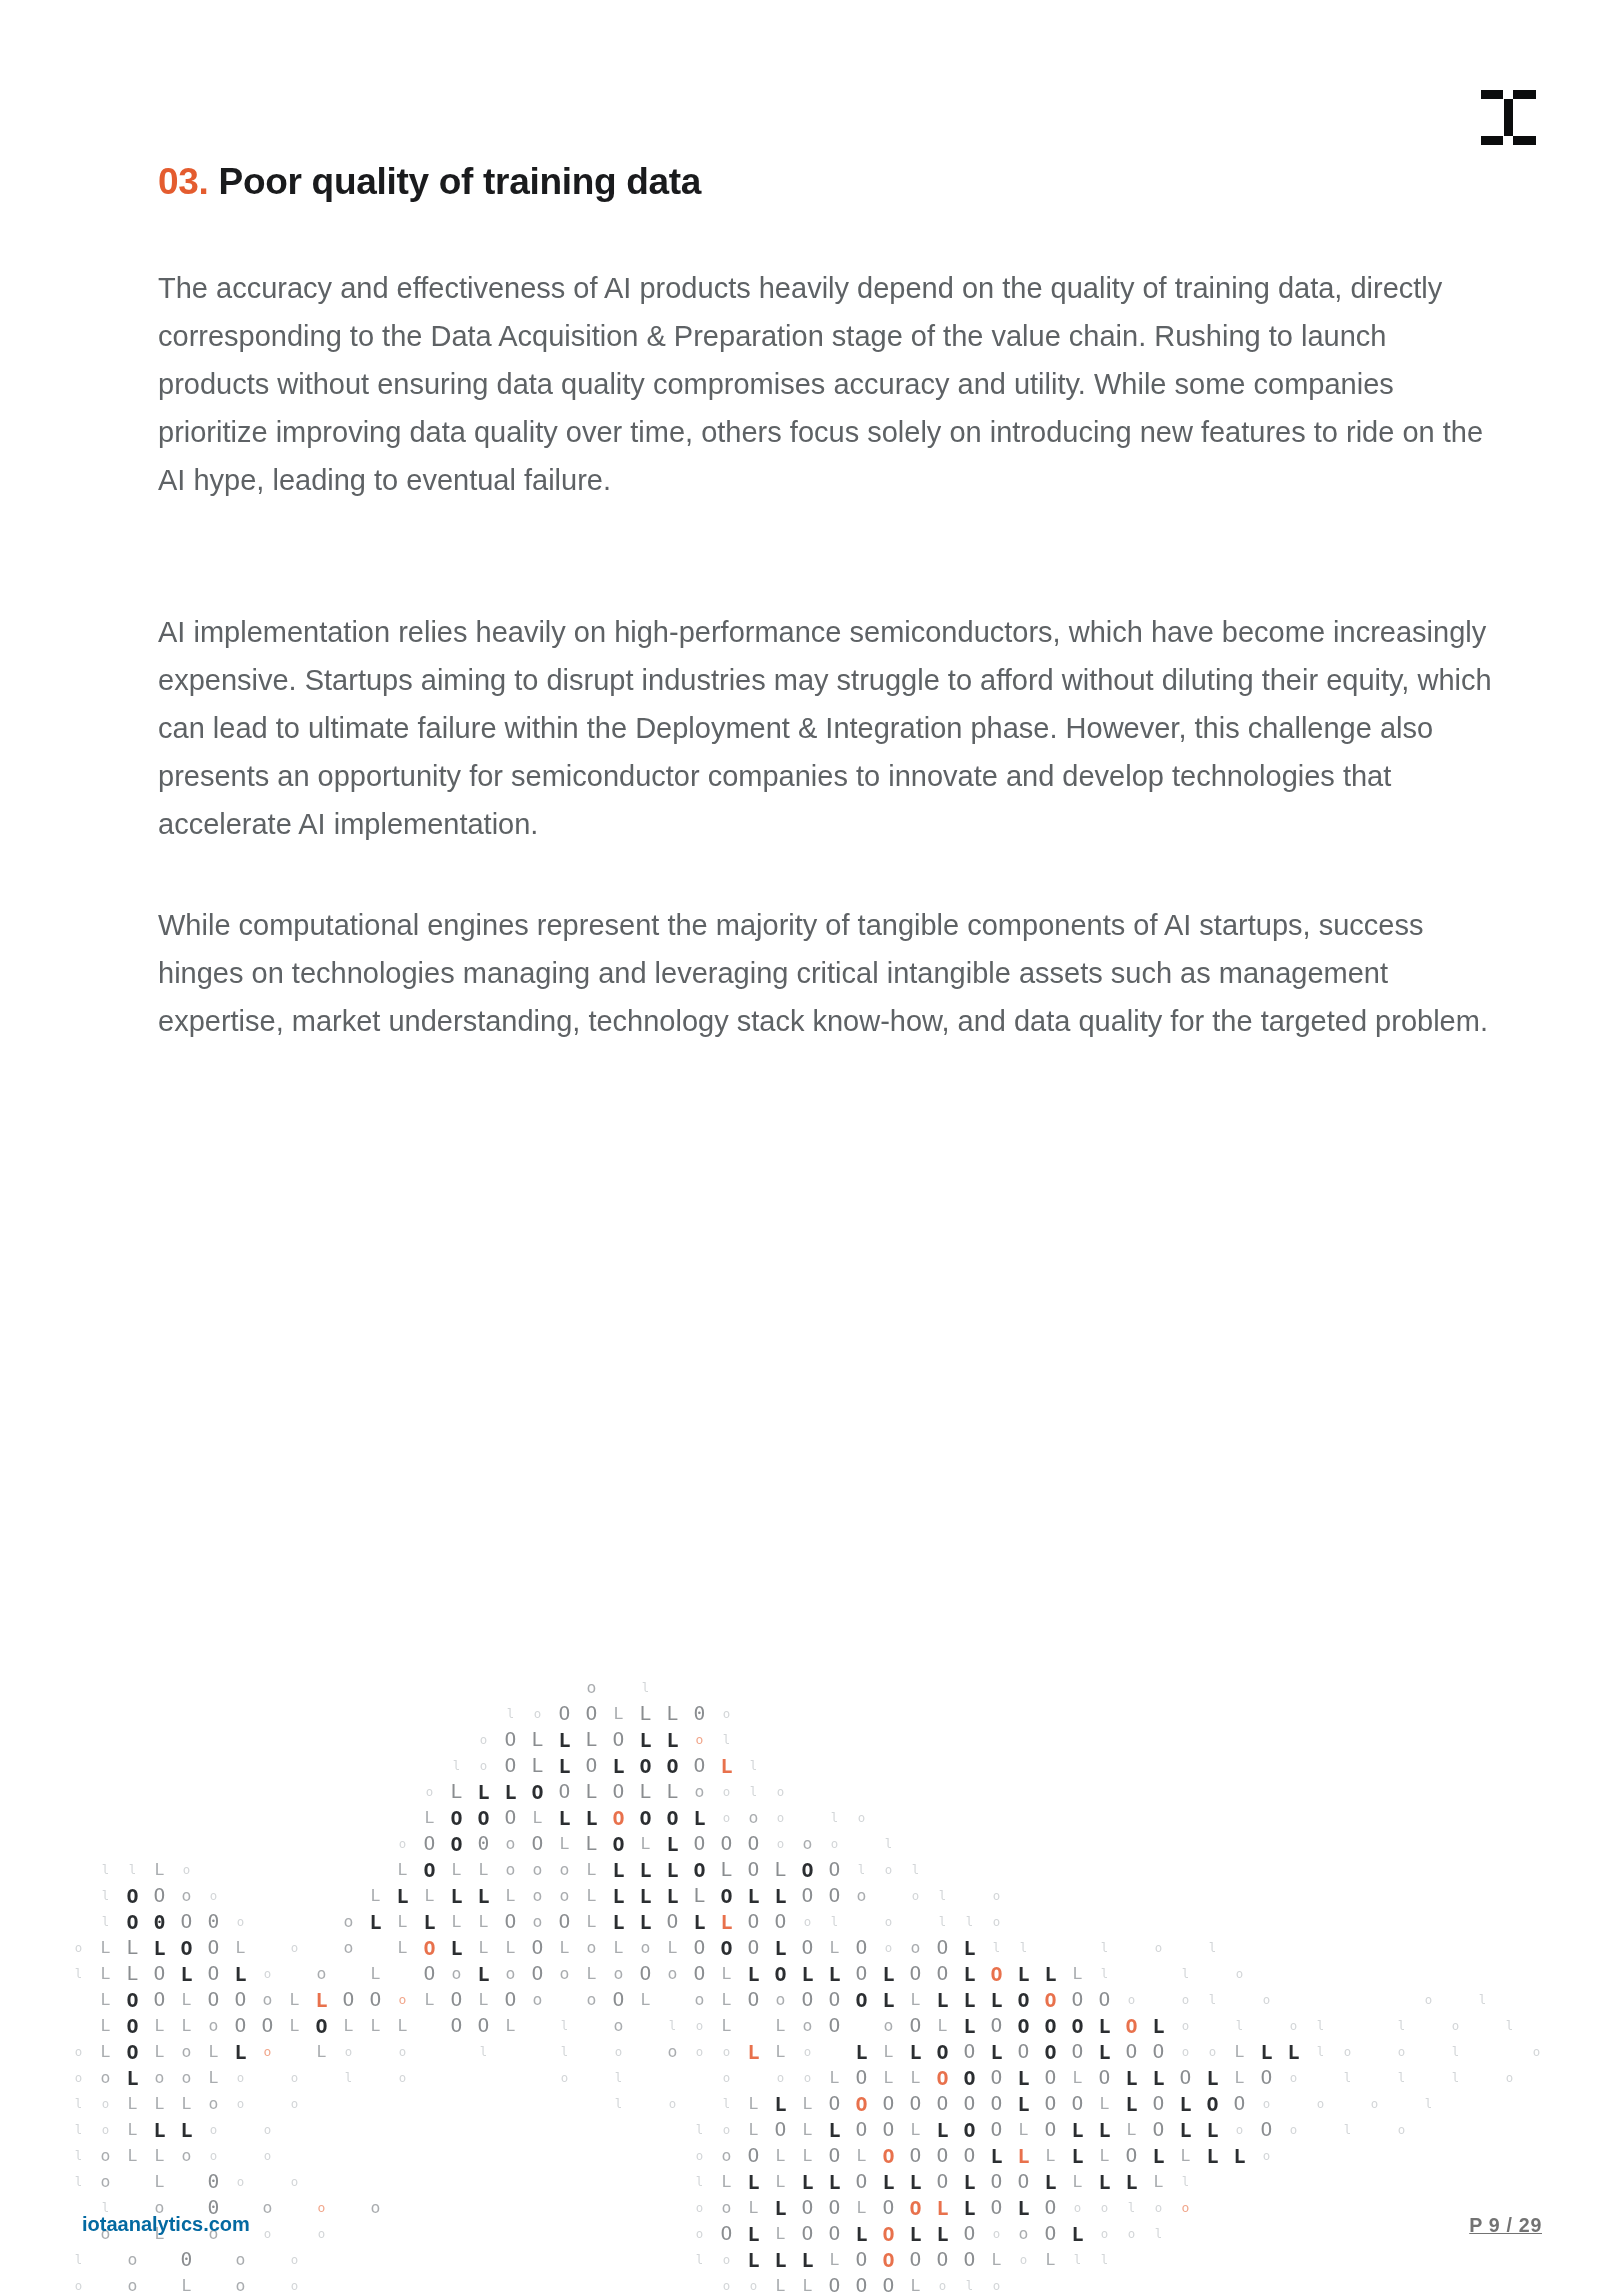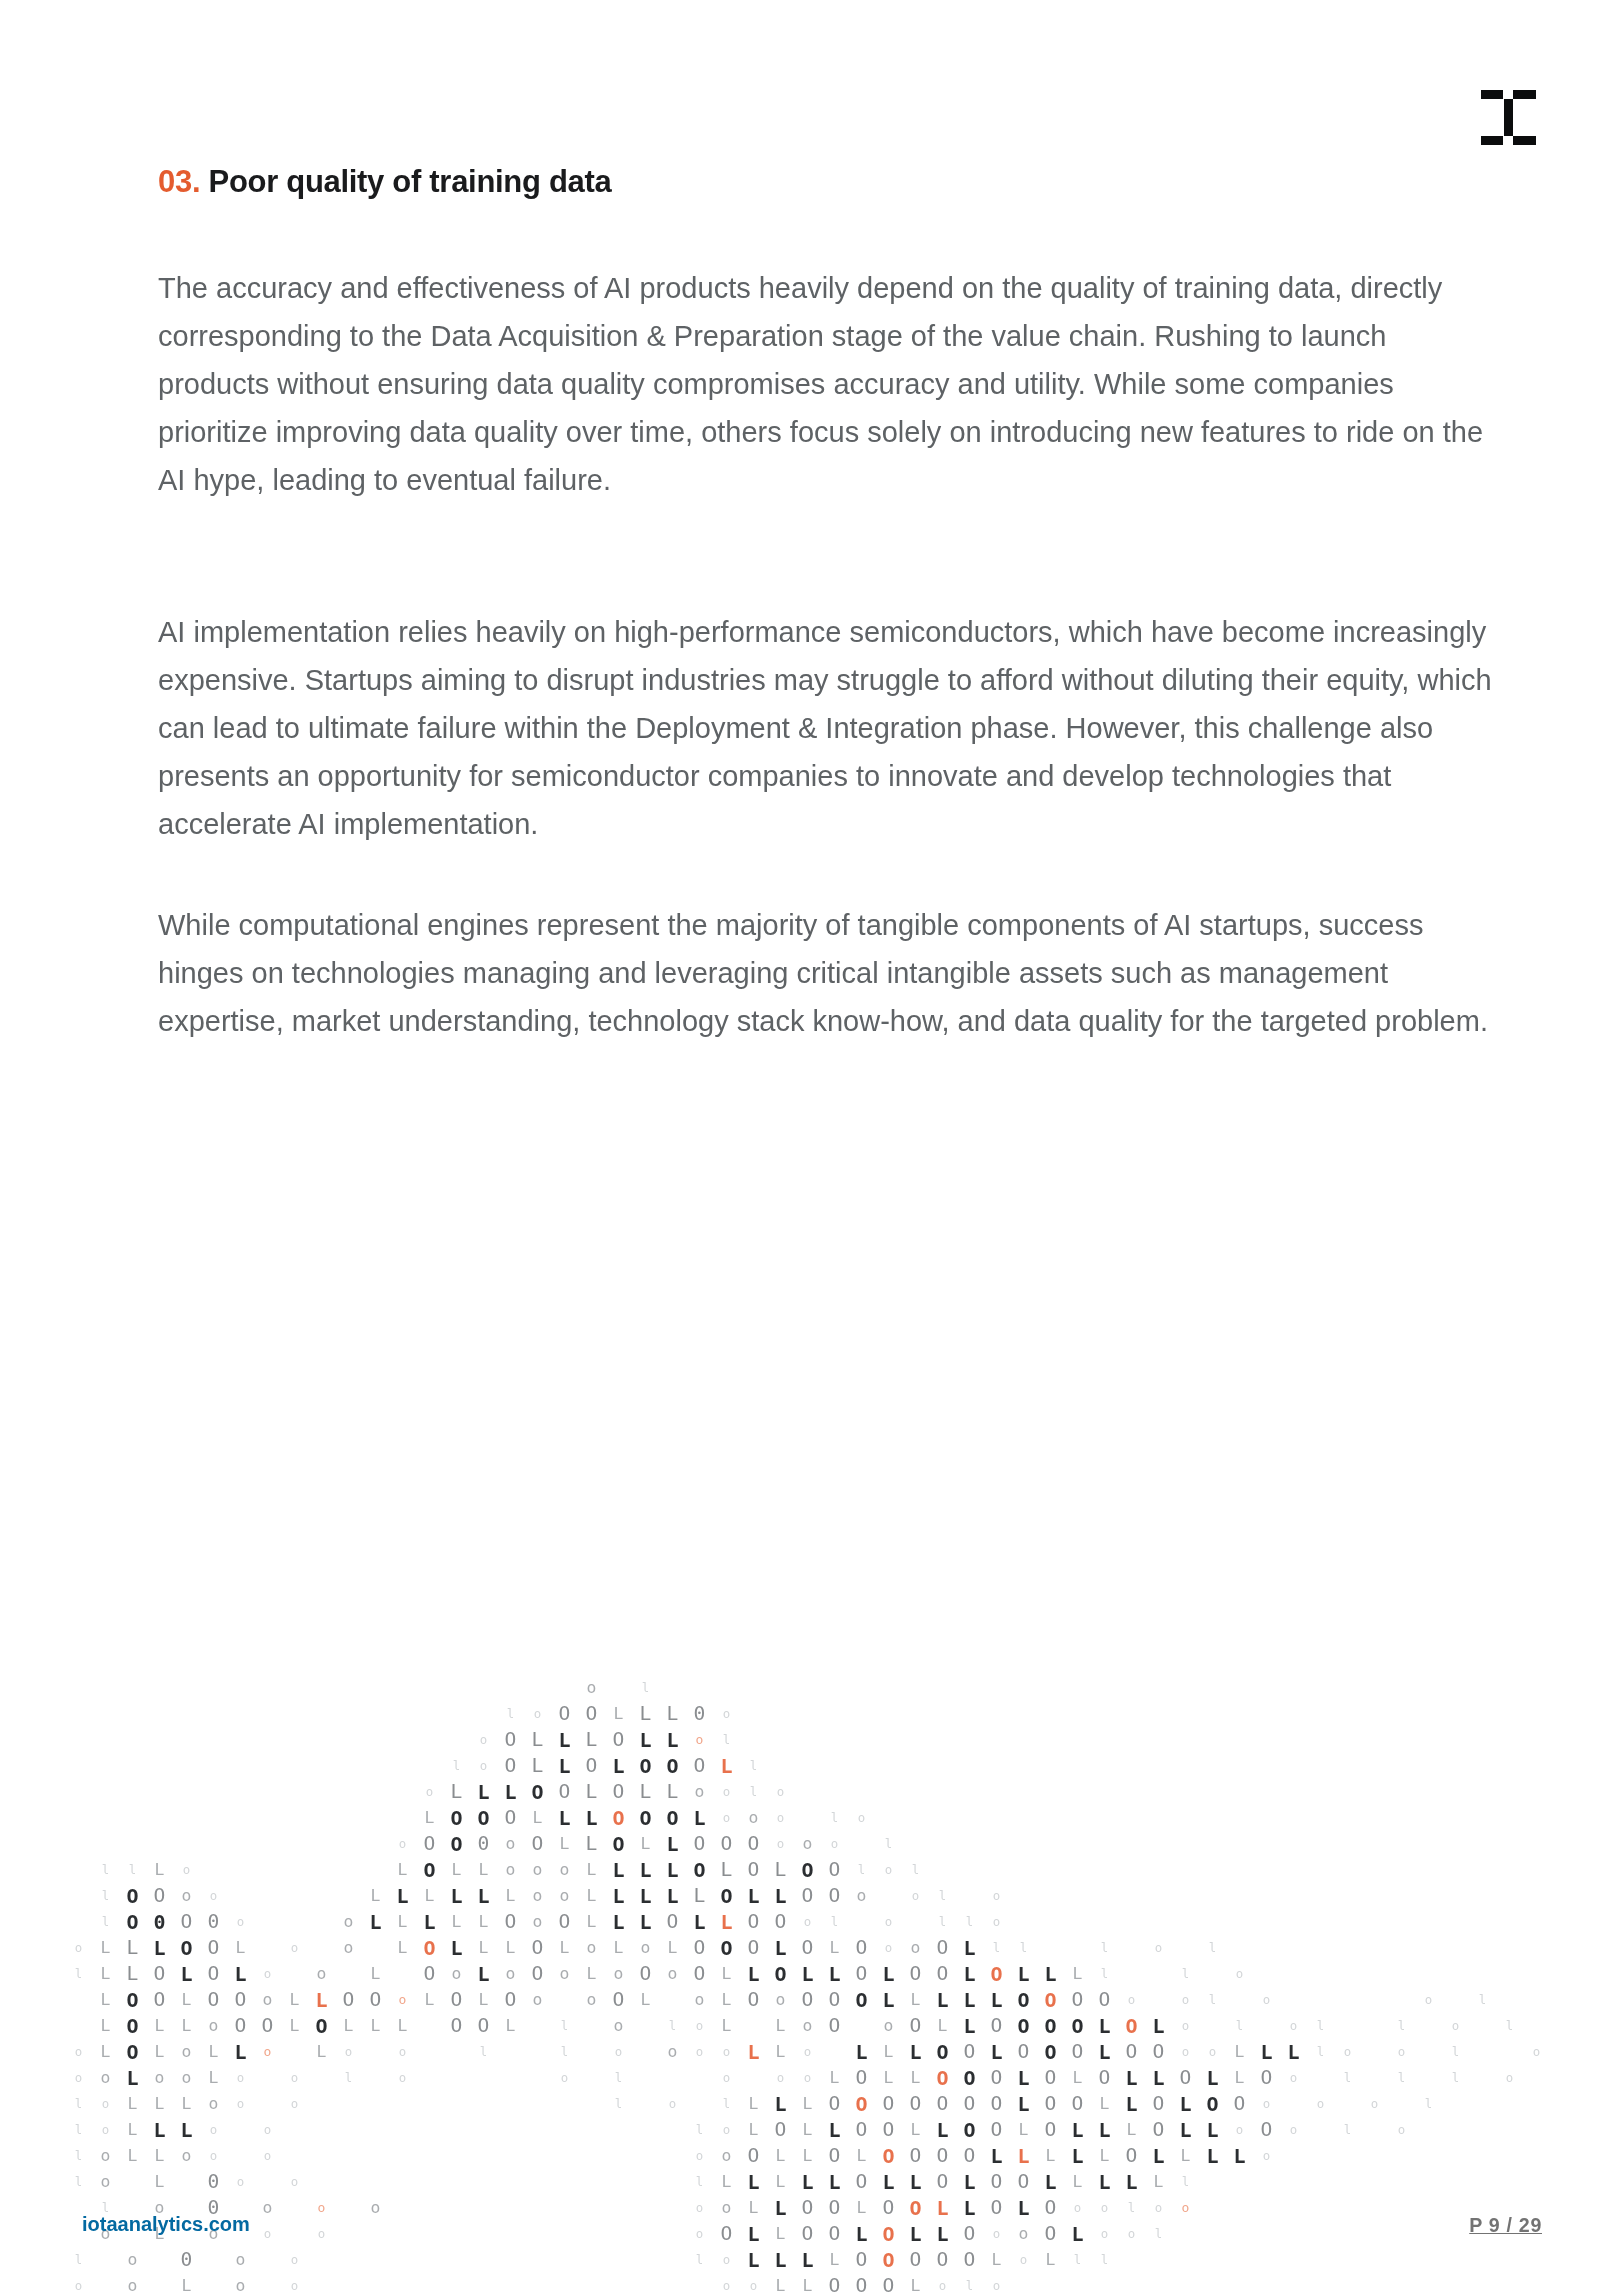--- a/index.html
+++ b/index.html
@@ -14,21 +14,21 @@
   .logo{position:absolute;left:1481px;top:90px;width:55px;height:55px;}
   .logo .bar{position:absolute;background:#0b0c0d;}
   .logo .tl{left:0;top:0;width:22px;height:8.5px;}
   .logo .tr{left:32px;top:0;width:23px;height:8.5px;}
   .logo .stem{left:23px;top:8.5px;width:8.5px;height:37px;}
   .logo .bl{left:0;top:46px;width:22px;height:8.5px;}
   .logo .br{left:32px;top:46px;width:23px;height:8.5px;}
   
   .section-heading{
     position:absolute;left:158px;
-    font-size:31px;line-height:39px;font-weight:700;
+    font-size:37px;line-height:39px;font-weight:700;
     letter-spacing:-0.3px;white-space:nowrap;
   }
   .section-heading .num{color:var(--accent);}
   .section-heading .ttl{color:var(--heading);}
   .h03{top:162px;}
   .h04{top:505px;}
   
   .body-par{
     position:absolute;left:158px;width:1335px;
     font-size:29px;line-height:48px;font-weight:400;

